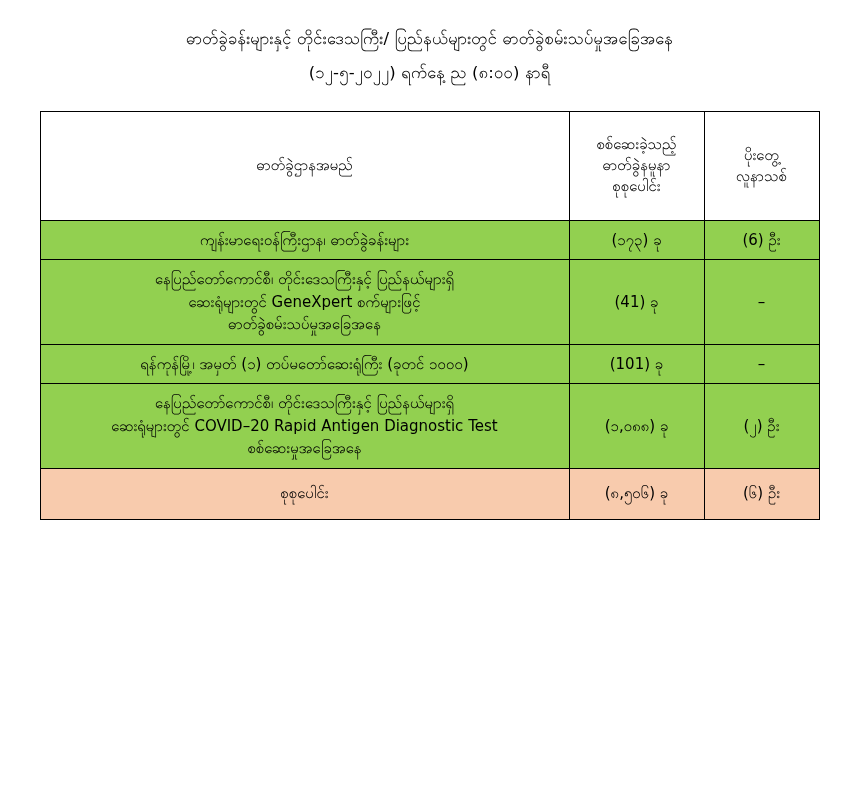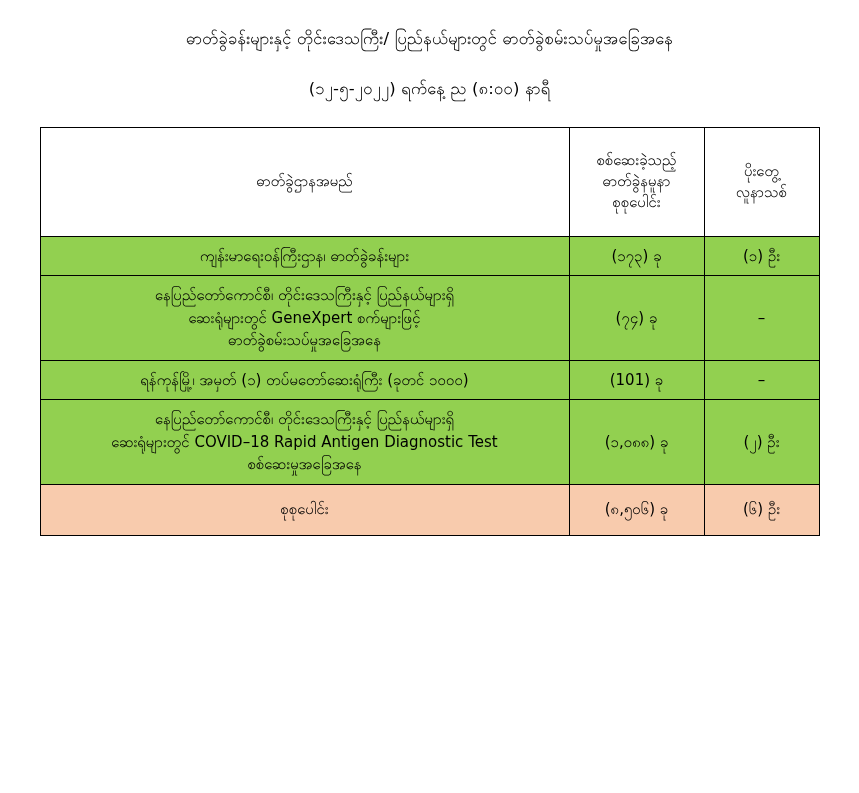--- a/index.html
+++ b/index.html
@@ -24,21 +24,21 @@
     padding-top: 28px;
     text-align: center;
   }
   .title-line {
     font-size: 16.5px;
     line-height: 1.35;
     color: #000;
     letter-spacing: 0.2px;
   }
   .title-line.second {
-    margin-top: 28px;
+    margin-top: 12px;
     text-align: center;
   }
   table.report {
     border-collapse: collapse;
     margin: 26px auto 0 auto;
     width: 740px;
     table-layout: fixed;
   }
   table.report th,
   table.report td {
@@ -102,47 +102,47 @@
         </th>
       </tr>
     </thead>
     <tbody>
 
       <tr class="data-row">
         <td class="desc cell-multiline">
           <span>ကျန်းမာရေးဝန်ကြီးဌာန၊ ဓာတ်ခွဲခန်းများ</span>
         </td>
         <td>(၁၇၃) ခု</td>
-        <td>(၁) ဦး</td>
+        <td>(6) ဦး</td>
       </tr>
 
       <tr class="data-row">
         <td class="desc cell-multiline">
           <span>နေပြည်တော်ကောင်စီ၊ တိုင်းဒေသကြီးနှင့် ပြည်နယ်များရှိ</span>
           <span>ဆေးရုံများတွင် GeneXpert စက်များဖြင့်</span>
           <span>ဓာတ်ခွဲစမ်းသပ်မှုအခြေအနေ</span>
         </td>
-        <td>(၇၄) ခု</td>
+        <td>(41) ခု</td>
         <td class="dash">–</td>
       </tr>
 
       <tr class="data-row">
         <td class="desc cell-multiline">
           <span>ရန်ကုန်မြို့၊ အမှတ် (၁) တပ်မတော်ဆေးရုံကြီး (ခုတင် ၁၀၀၀)</span>
         </td>
         <td>(101) ခု</td>
         <td class="dash">–</td>
       </tr>
 
 
 
       <tr class="data-row">
         <td class="desc cell-multiline">
           <span>နေပြည်တော်ကောင်စီ၊ တိုင်းဒေသကြီးနှင့် ပြည်နယ်များရှိ</span>
-          <span>ဆေးရုံများတွင် COVID–18 Rapid Antigen Diagnostic Test</span>
+          <span>ဆေးရုံများတွင် COVID–20 Rapid Antigen Diagnostic Test</span>
           <span>စစ်ဆေးမှုအခြေအနေ</span>
         </td>
         <td>(၁,၀၈၈) ခု</td>
         <td>(၂) ဦး</td>
       </tr>
 
 
       <tr class="total-row">
         <td>စုစုပေါင်း</td>
         <td>(၈,၅၀၆) ခု</td>

